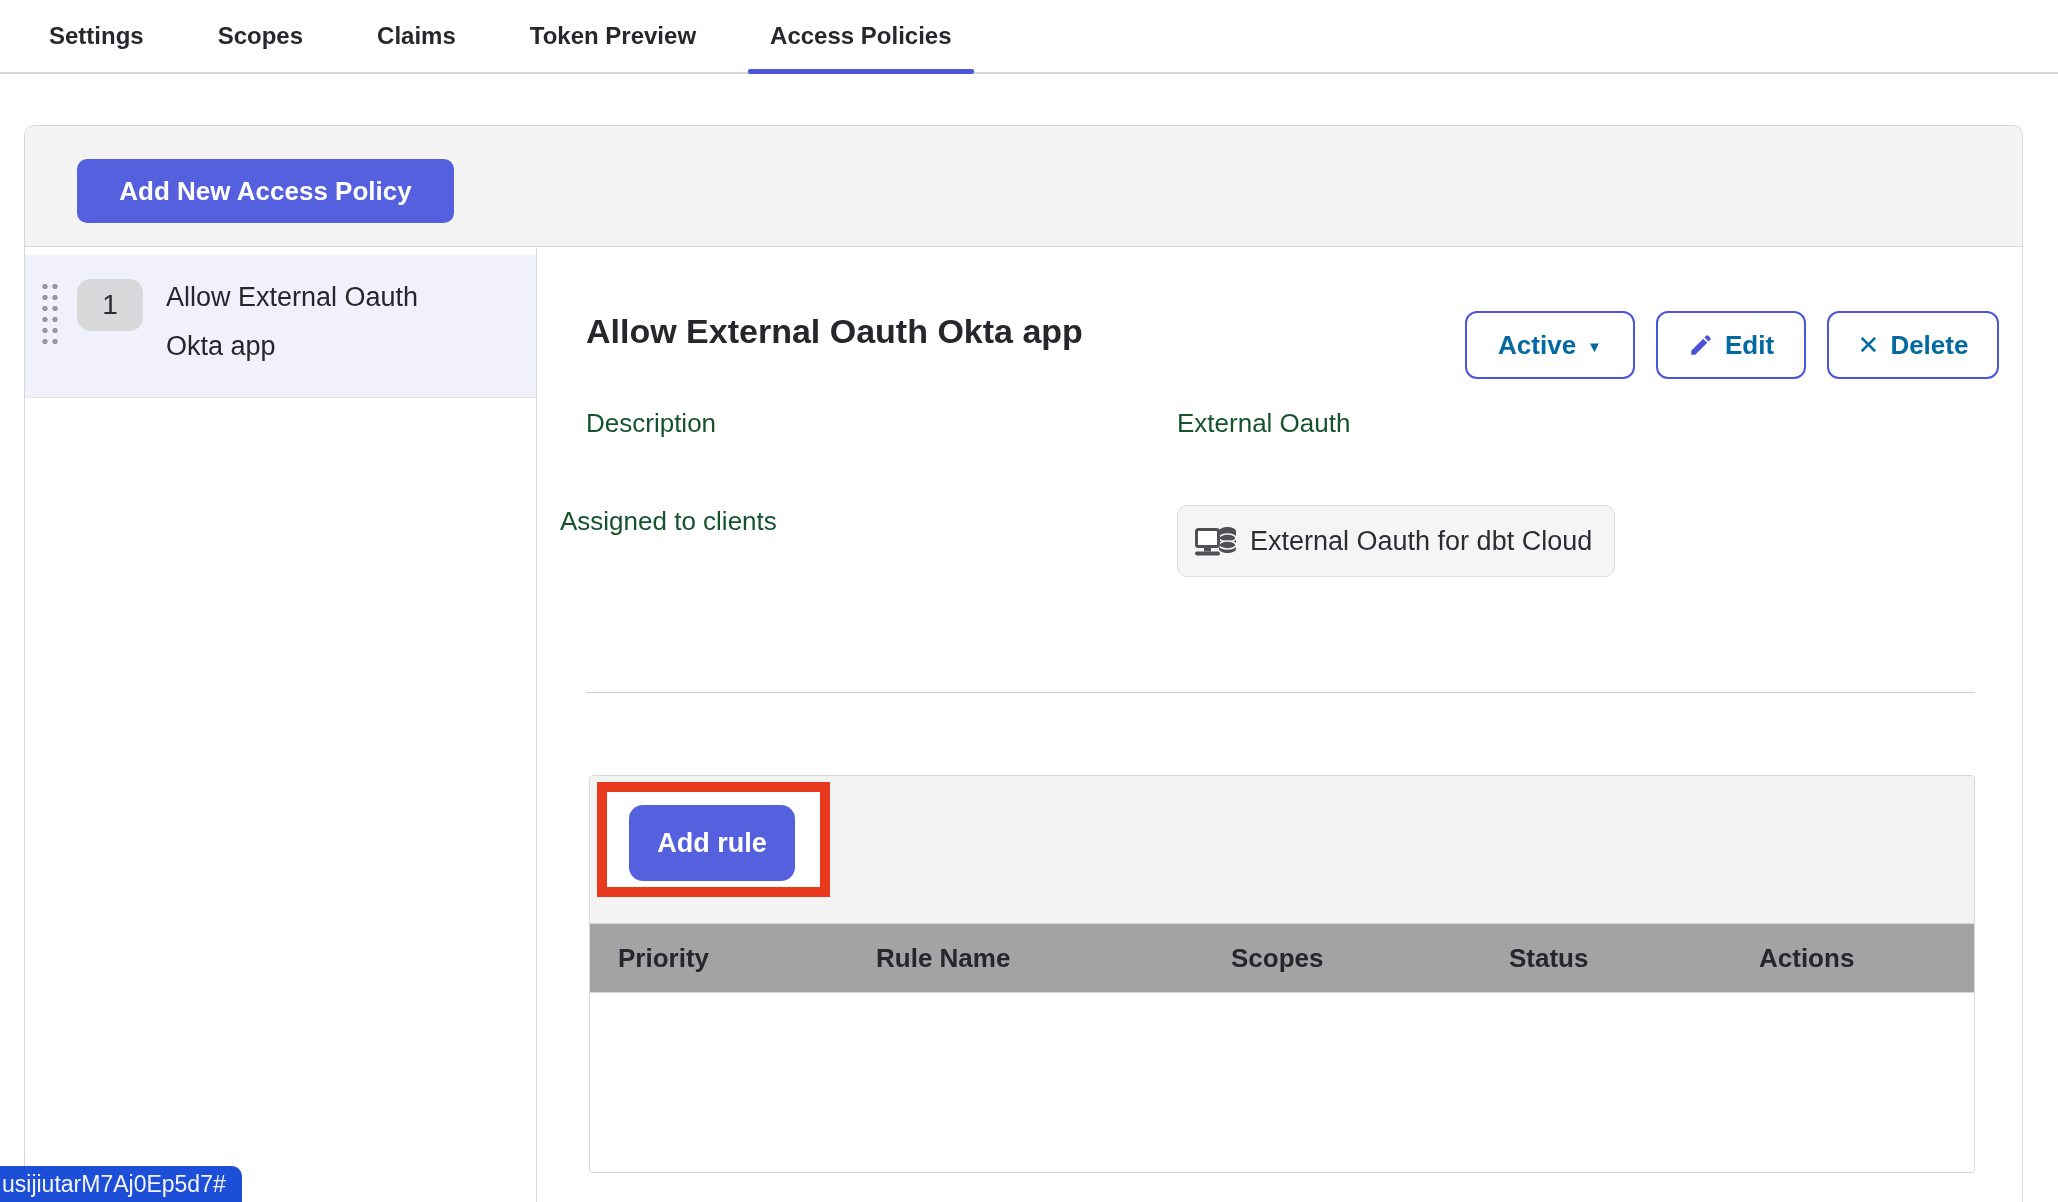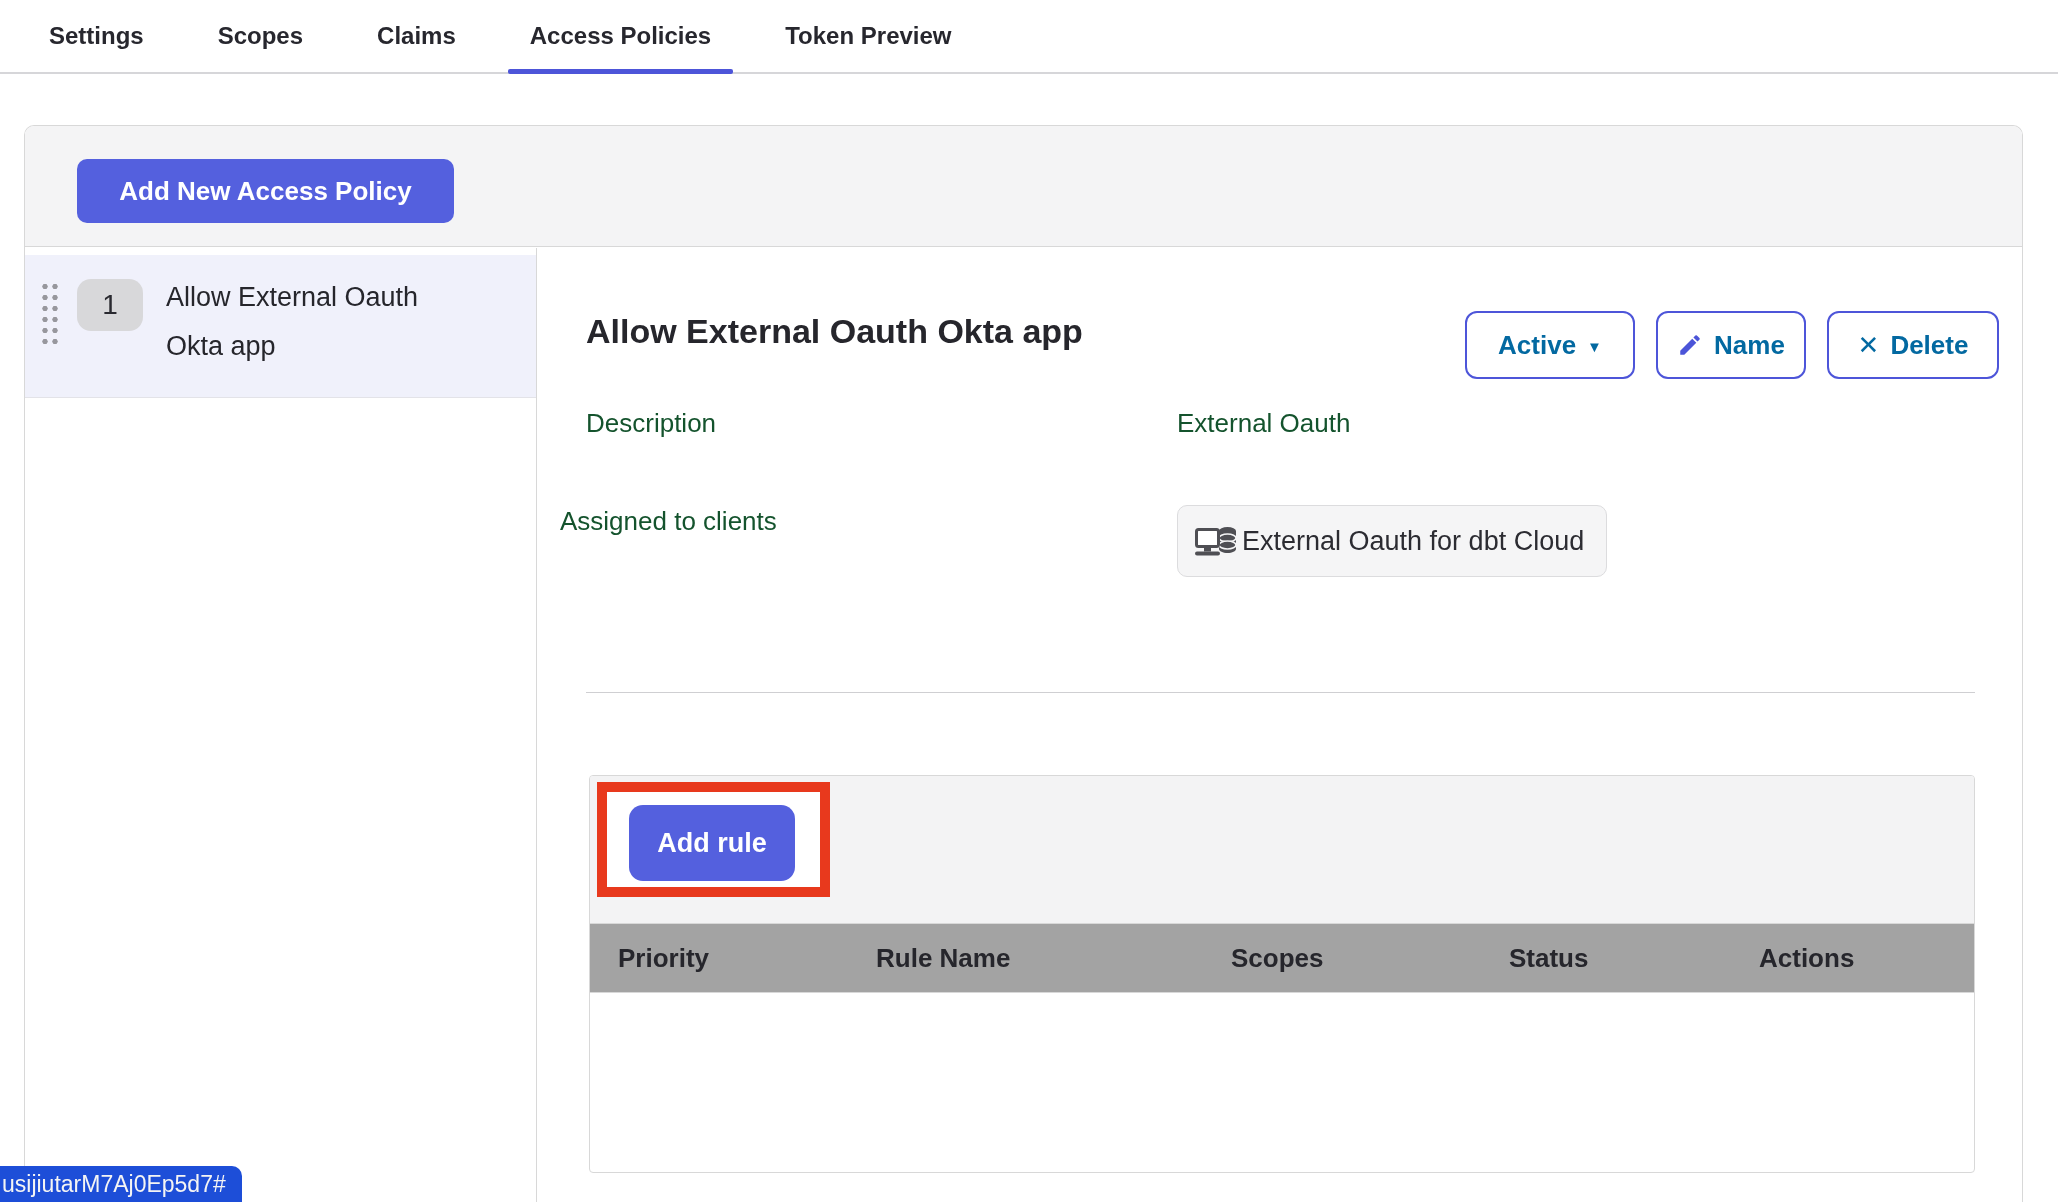--- a/index.html
+++ b/index.html
@@ -84,21 +84,21 @@
   .caret { font-size:15px; margin-top:3px; }
   .x-glyph { font-size:26px; font-weight:normal; }
 
   .field-label { position:absolute; font-size:26px; color:#14532d; }
   .lbl-description { left:561px;  top:282px; }
   .val-description { left:1152px; top:282px; }
   .lbl-assigned    { left:535px;  top:380px; }
 
   .client-chip {
     position:absolute; left:1152px; top:379px; height:72px;
-    display:inline-flex; align-items:center; gap:4px; padding:0 22px 0 16px;
+    display:inline-flex; align-items:center; gap:12px; padding:0 22px 0 16px;
     background:#f5f5f6; border:1px solid #dcdcde; border-radius:10px;
     font-size:27px; color:#2c2c32; cursor:pointer;
   }
 
   .h-divider {
     position:absolute; left:561px; top:566px; width:1389px; height:1px; background:#cfcfd2;
   }
 
   
   .rules-card {
@@ -136,22 +136,22 @@
 </style>
 </head>
 <body>
 
 <div id="canvas">
 
   <nav class="tabs">
     <div class="tab">Settings</div>
     <div class="tab">Scopes</div>
     <div class="tab">Claims</div>
+    <div class="tab">Token Preview</div>
     <div class="tab active">Access Policies</div>
-    <div class="tab">Token Preview</div>
   </nav>
 
   <section class="panel">
 
     <header class="panel-header">
       <button class="btn-solid add-policy-btn">Add New Access Policy</button>
     </header>
 
     <aside class="sidebar">
       <div class="policy-item">
@@ -167,21 +167,21 @@
       <span>Active</span>
       <span class="caret">▼</span>
     </button>
 
     <button class="btn-outline btn-edit">
       <span>
         <svg class="icon-svg" width="26" height="26" viewBox="0 0 24 24">
           <path fill="#4b54d8" d="M3 17.25V21h3.75L17.81 9.94l-3.75-3.75L3 17.25zM20.71 7.04a1 1 0 0 0 0-1.41l-2.34-2.34a1 1 0 0 0-1.41 0l-1.83 1.83 3.75 3.75 1.83-1.83z"></path>
         </svg>
       </span>
-      <span>Name</span>
+      <span>Edit</span>
     </button>
 
     <button class="btn-outline btn-delete">
       <span class="x-glyph">✕</span>
       <span>Delete</span>
     </button>
 
     <div class="field-label lbl-description">Description</div>
     <div class="field-label val-description">External Oauth</div>
     <div class="field-label lbl-assigned">Assigned to clients</div>

